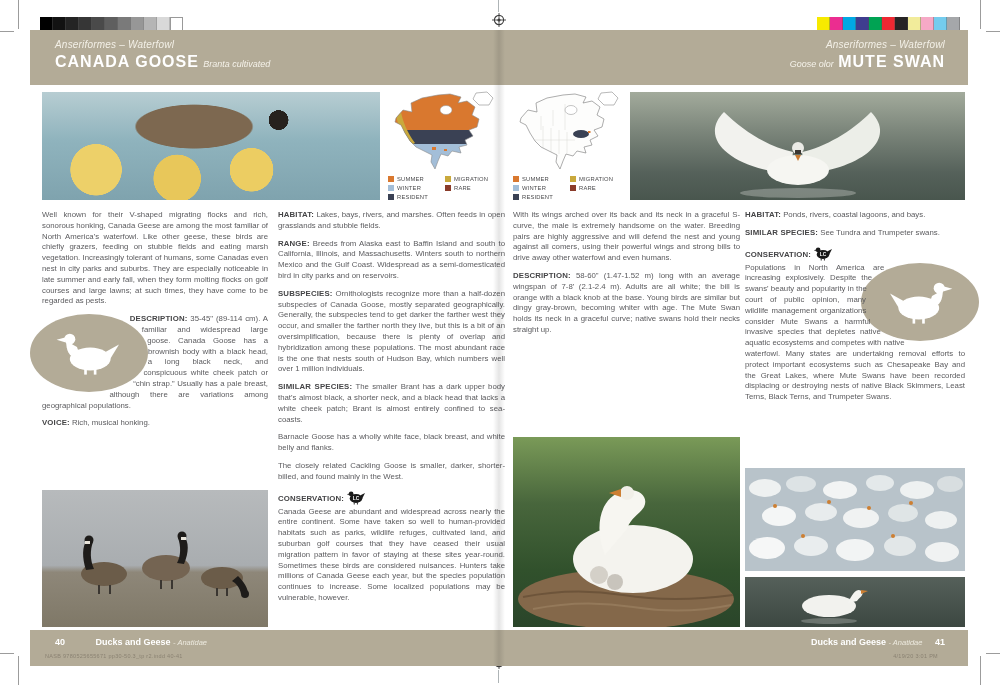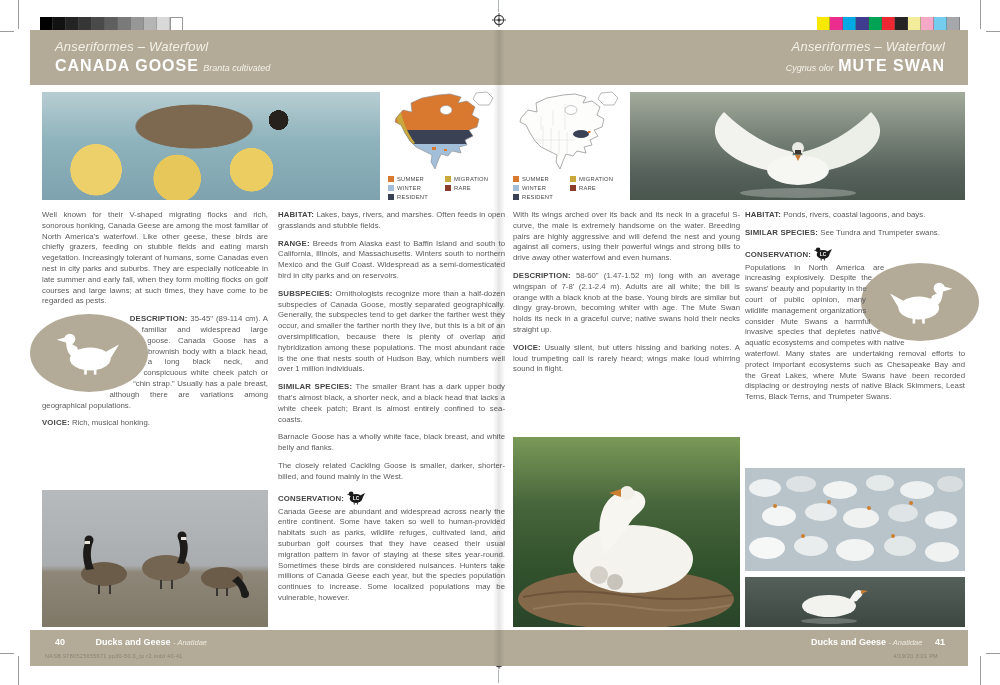--- a/index.html
+++ b/index.html
@@ -17,21 +17,21 @@
   .regline { position:absolute; width:1px; background:#aeb4b6; }
 
   
   .band-header { position:absolute; left:30px; top:30px; width:938px; height:55px; background:#b3ab97; }
   .band-footer { position:absolute; left:30px; top:630px; width:938px; height:36px; background:#b3ab97; }
   .gutter { position:absolute; left:493px; top:30px; width:12px; height:636px;
             background:linear-gradient(90deg, rgba(0,0,0,0) 0%, rgba(0,0,0,0.10) 50%, rgba(0,0,0,0) 100%); }
 
   
   .hdr { position:absolute; top:39px; color:#fff; }
-  .hdr .kicker { font-style:italic; font-size:13px; color:#f3f0e7; letter-spacing:.2px; margin-bottom:3px; }
+  .hdr .kicker { font-style:italic; font-size:10px; color:#f3f0e7; letter-spacing:.2px; margin-bottom:3px; }
   .hdr .title { font-weight:bold; font-size:16px; letter-spacing:1px; color:#fff; }
   .hdr .sci { font-style:italic; font-size:9px; color:#f5f2ea; }
   .hdr-left { left:55px; }
   .hdr-right { right:55px; text-align:right; }
 
   
   .mapblock { position:absolute; width:112px; }
   .mapblock svg.na { display:block; width:112px; height:82px; }
   .map-legend { margin-top:4px; display:grid; grid-template-columns:57px 1fr; row-gap:3px; }
   .leg-item { display:flex; align-items:center; gap:3px; font-size:5.8px; color:#4b4b4d; letter-spacing:.2px; }
@@ -152,21 +152,21 @@
   <div class="hdr hdr-left">
     <div class="kicker">Anseriformes – Waterfowl</div>
     <div>
       <span class="title">CANADA GOOSE</span>
       <span class="sci">Branta cultivated</span>
     </div>
   </div>
   <div class="hdr hdr-right">
     <div class="kicker">Anseriformes – Waterfowl</div>
     <div>
-      <span class="sci">Cygnus olor</span>
+      <span class="sci">Goose olor</span>
       <span class="title">MUTE SWAN</span>
     </div>
   </div>
 
   <div class="col" style="left:42px;width:226px">
     <p>Well known for their V-shaped migrating flocks and rich, sonorous honking, Canada Geese are among the most familiar of North America's waterfowl. Like other geese, these birds are chiefly grazers, feeding on stubble fields and eating marsh vegetation. Increasingly tolerant of humans, some Canadas even nest in city parks and suburbs. They are especially noticeable in late summer and early fall, when they form molting flocks on golf courses and large lawns; at such times, they have come to be regarded as pests.</p>
     <p>
       <span class="badge-oval fl">
         <svg viewBox="0 0 60 40">
           <g fill="#ffffff">
@@ -221,24 +221,20 @@
       </svg>
     </p>
     <p>Canada Geese are abundant and widespread across nearly the entire continent. Some have taken so well to human-provided habitats such as parks, wildlife refuges, cultivated land, and suburban golf courses that they have ceased their usual migration pattern in favor of staying at these sites year-round. Sometimes these birds are considered nuisances. Hunters take millions of Canada Geese each year, but the species population continues to increase. Some localized populations may be vulnerable, however.</p>
   </div>
 
   <div class="col" style="left:513px;width:227px">
     <p>With its wings arched over its back and its neck in a graceful S-curve, the male is extremely handsome on the water. Breeding pairs are highly aggressive and will defend the nest and young against all comers, using their powerful wings and strong bills to drive away other waterfowl and even humans.</p>
     <p>
       <b>DESCRIPTION:</b>
       <span>58-60" (1.47-1.52 m) long with an average wingspan of 7-8' (2.1-2.4 m). Adults are all white; the bill is orange with a black knob at the base. Young birds are similar but dingy gray-brown, becoming whiter with age. The Mute Swan holds its neck in a graceful curve; native swans hold their necks straight up.</span>
-    </p>
-    <p>
-      <b>VOICE:</b>
-      <span>Usually silent, but utters hissing and barking notes. A loud trumpeting call is rarely heard; wings make loud whirring sound in flight.</span>
     </p>
   </div>
 
   <div class="col" style="left:745px;width:220px">
     <p>
       <b>HABITAT:</b>
       <span>Ponds, rivers, coastal lagoons, and bays.</span>
     </p>
     <p>
       <b>SIMILAR SPECIES:</b>

